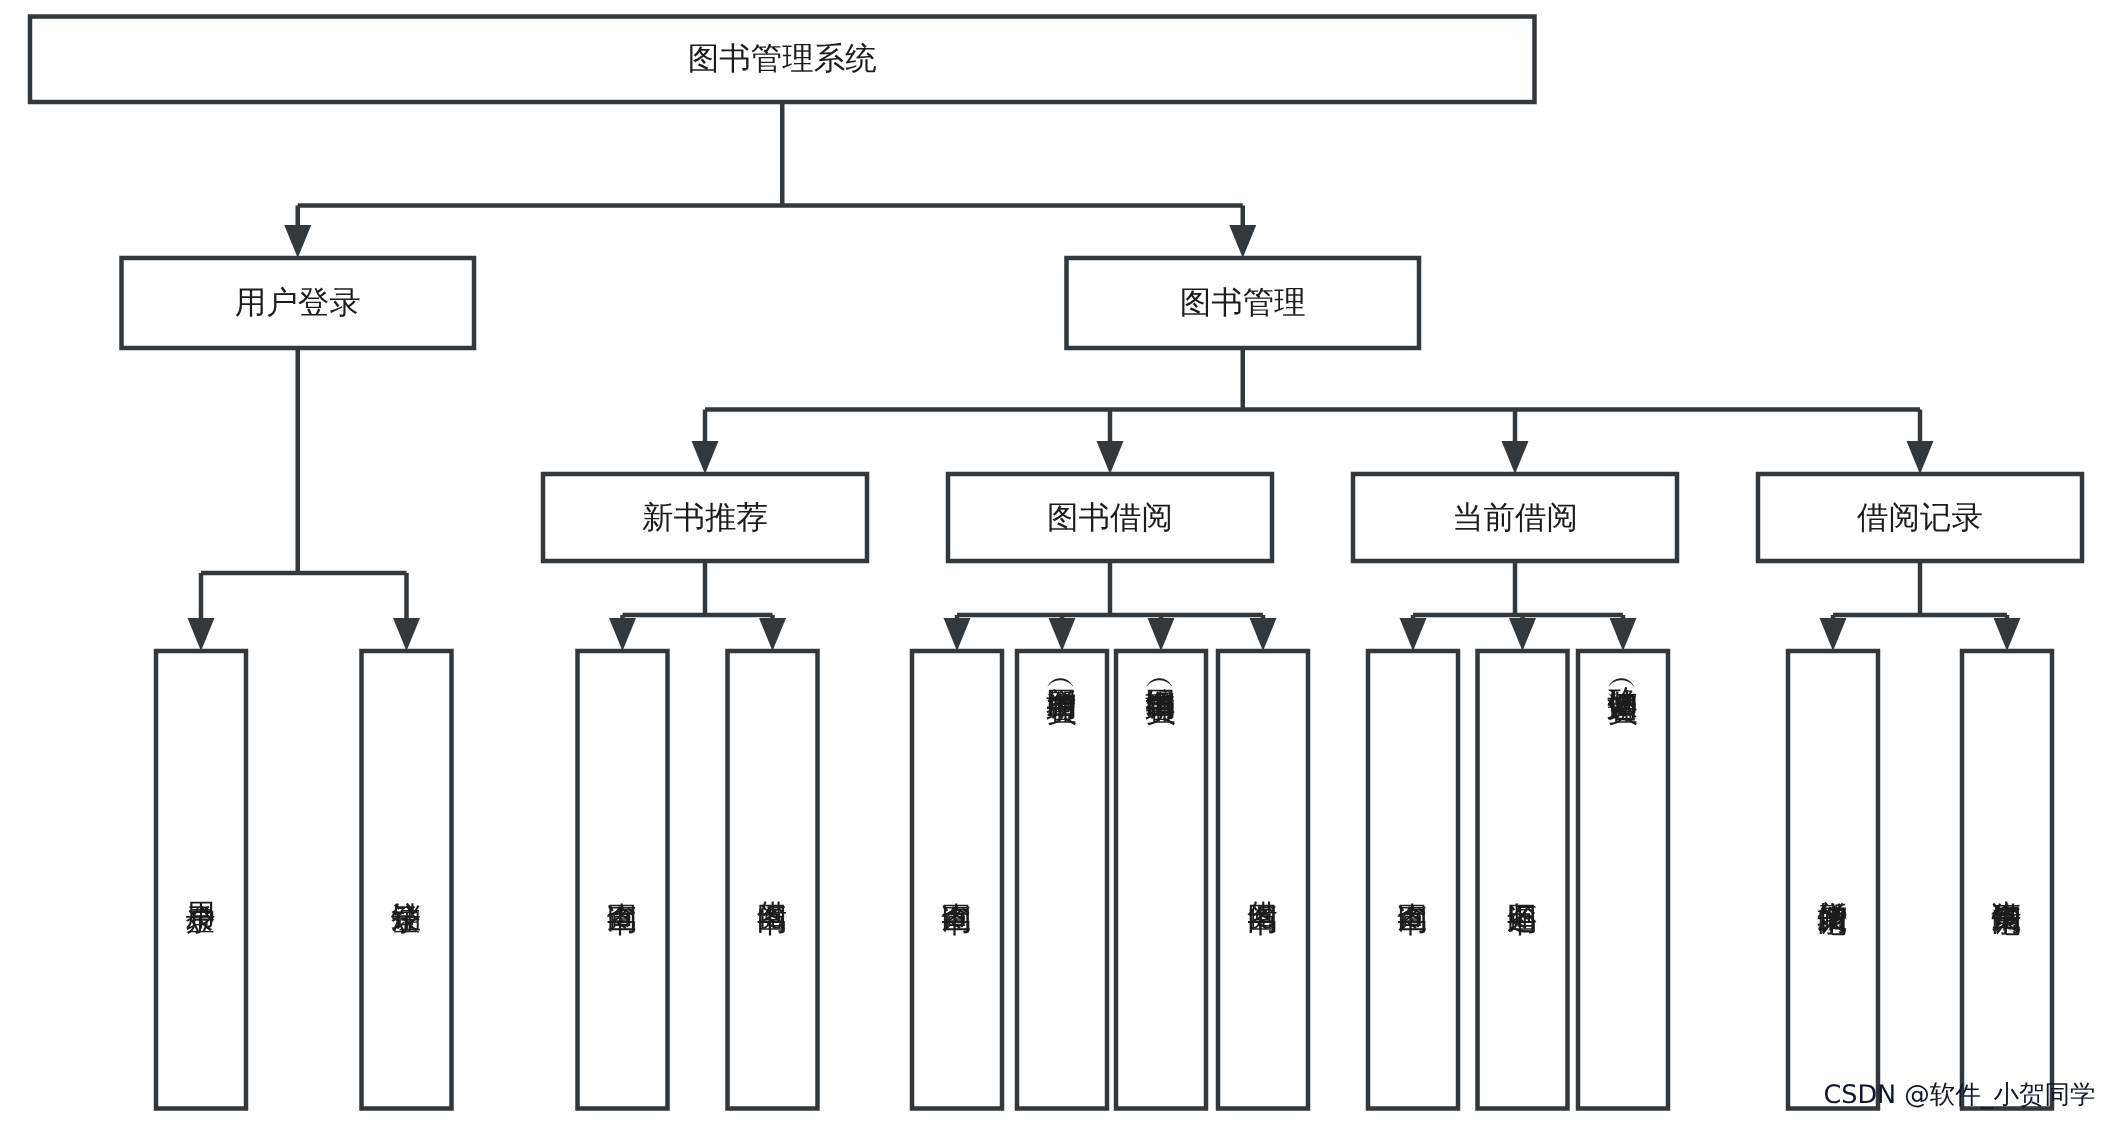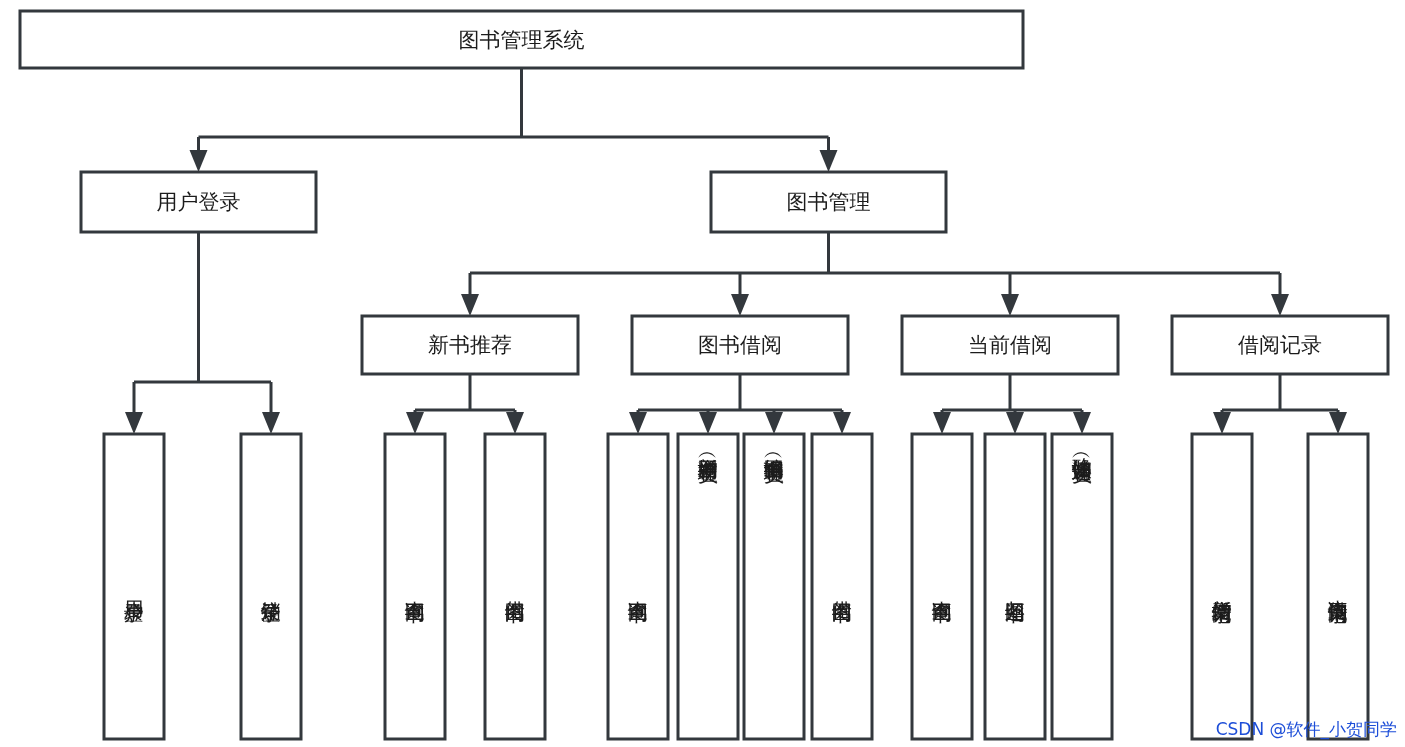--- a/index.html
+++ b/index.html
@@ -61,21 +61,21 @@
     pointer-events: none;
     display: flex;
     justify-content: flex-start;
   }
   .watermark {
     position: absolute;
     right: 8px;
     bottom: 6px;
     font-family: "DejaVu Sans", "Liberation Sans", sans-serif;
     font-size: 17px;
-    color: #1d4ed8;
+    color: #0f172a;
     white-space: nowrap;
   }
 </style>
 </head>
 <body>
 
 <div id="diagram-root">
 
   <svg class="flow" viewBox="0 0 1405 747">
     <g id="connectors-layer">

